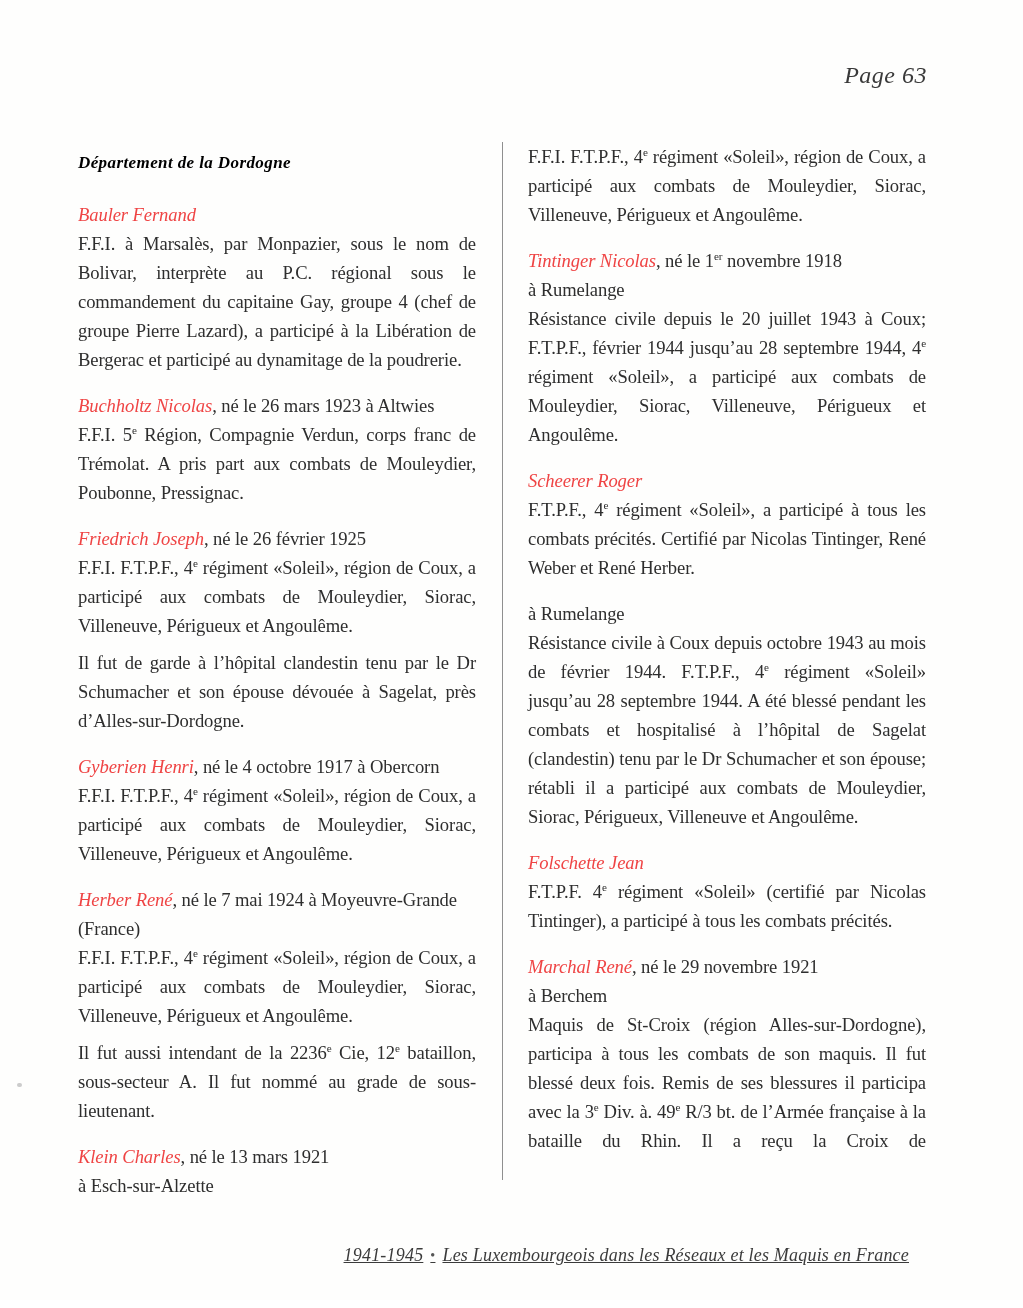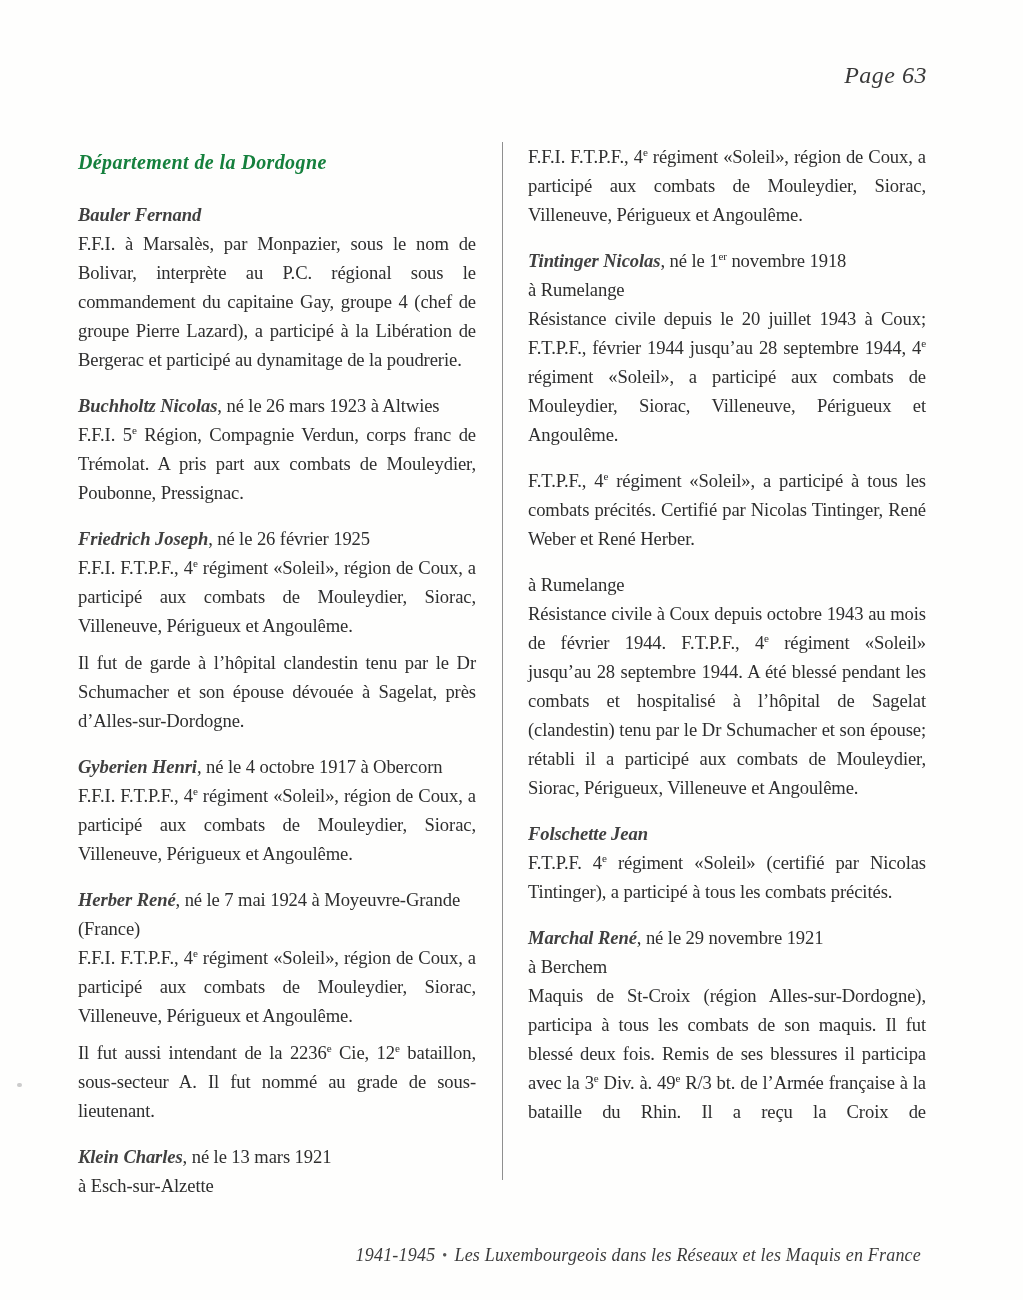--- a/index.html
+++ b/index.html
@@ -20,34 +20,34 @@
     width:1px; height:1038px; background:#8f8f8f;
   }
   .col {
     position:absolute; width:398px;
     font-size:18.6px; line-height:29px; letter-spacing:-0.1px;
     text-align:justify;
   }
   .col-left  { left:78px;  top:148px; }
   .col-right { left:528px; top:142px; }
   .section-title {
-    font-style:italic; font-size:20px; color:#15803d;
+    font-style:italic; font-size:17px; color:#000000;
     letter-spacing:0.4px; margin-bottom:23px; text-align:left;
   }
   .entry { margin-top:17px; }
   .entry-header, .entry-header-line2 { text-align:left; }
-  .name { font-style:italic; color:#404040;font-weight:bold; }
+  .name { font-style:italic; color:#ef4444; }
   .body { }
   .body + .body { margin-top:8px; }
   .runover { text-align-last:justify; }
   sup { font-size:0.6em; vertical-align:super; line-height:0; }
   .footer {
-    position:absolute; top:1245px; right:102px;
+    position:absolute; top:1245px; right:114px;
     font-style:italic; font-size:18px; color:#3b3b3b;
-    letter-spacing:0.2px; white-space:nowrap;
+    letter-spacing:0.2px; white-space:nowrap;text-decoration:underline;
   }
   .footer .sep { padding:0 7px; font-style:normal; font-size:14px; vertical-align:1px; color:#555; }
   .speck {
     position:absolute; left:17px; top:1083px;
     width:5px; height:4px; background:#cccccc; border-radius:2px;
   }
 </style>
 </head>
 <body>
 
@@ -101,20 +101,21 @@
 
     <p class="body" style="margin-top:0">F.F.I. F.T.P.F., 4<sup>e</sup> régiment «Soleil», région de Coux, a participé aux combats de Mouleydier, Siorac, Villeneuve, Périgueux et Angoulême.</p>
 
     <section class="entry">
       <p class="entry-header"><span class="name">Tintinger Nicolas</span><span>, né le 1<sup>er</sup> novembre 1918</span></p>
       <p class="entry-header-line2">à Rumelange</p>
       <p class="body">Résistance civile depuis le 20 juillet 1943 à Coux; F.T.P.F., février 1944 jusqu’au 28 septembre 1944, 4<sup>e</sup> régiment «Soleil», a participé aux combats de Mouleydier, Siorac, Villeneuve, Périgueux et Angoulême.</p>
     </section>
 
     <section class="entry">
+      <p class="entry-header"><span class="name">Scheerer Roger</span></p>
       <p class="body">F.T.P.F., 4<sup>e</sup> régiment «Soleil», a participé à tous les combats précités. Certifié par Nicolas Tintinger, René Weber et René Herber.</p>
     </section>
 
     <section class="entry">
       <p class="entry-header-line2">à Rumelange</p>
       <p class="body">Résistance civile à Coux depuis octobre 1943 au mois de février 1944. F.T.P.F., 4<sup>e</sup> régiment «Soleil» jusqu’au 28 septembre 1944. A été blessé pendant les combats et hospitalisé à l’hôpital de Sagelat (clandestin) tenu par le Dr Schumacher et son épouse; rétabli il a participé aux combats de Mouleydier, Siorac, Périgueux, Villeneuve et Angoulême.</p>
     </section>
 
     <section class="entry">
       <p class="entry-header"><span class="name">Folschette Jean</span></p>

